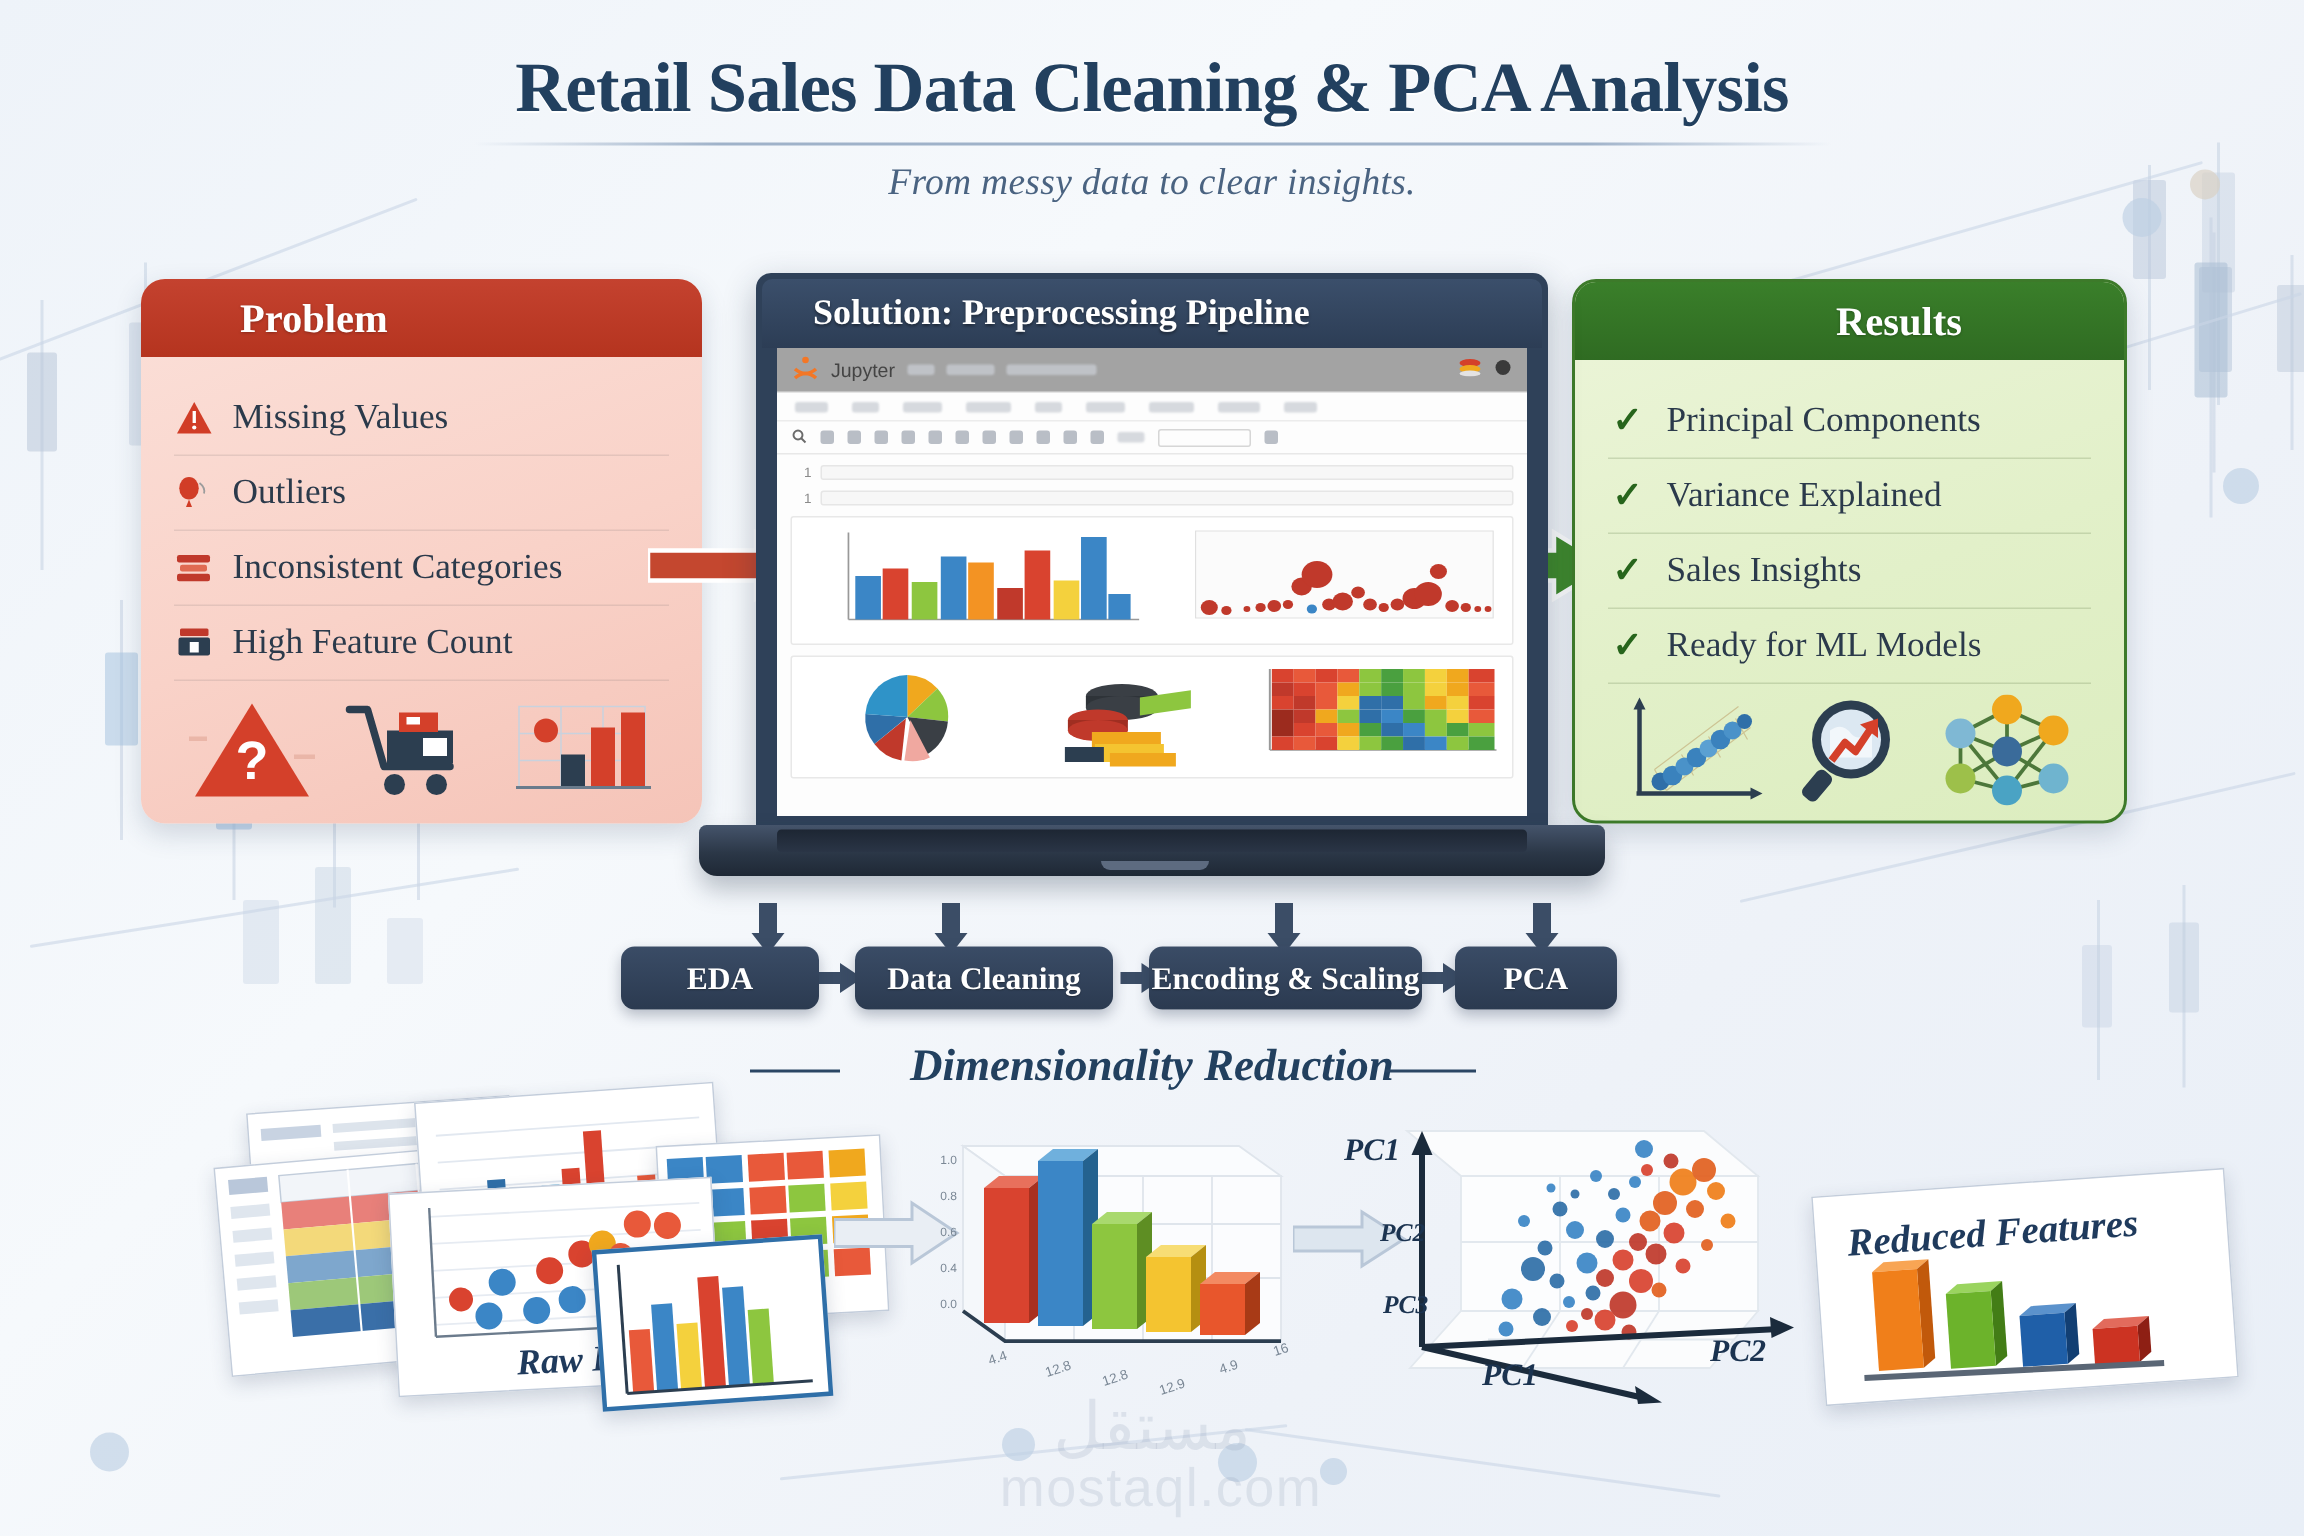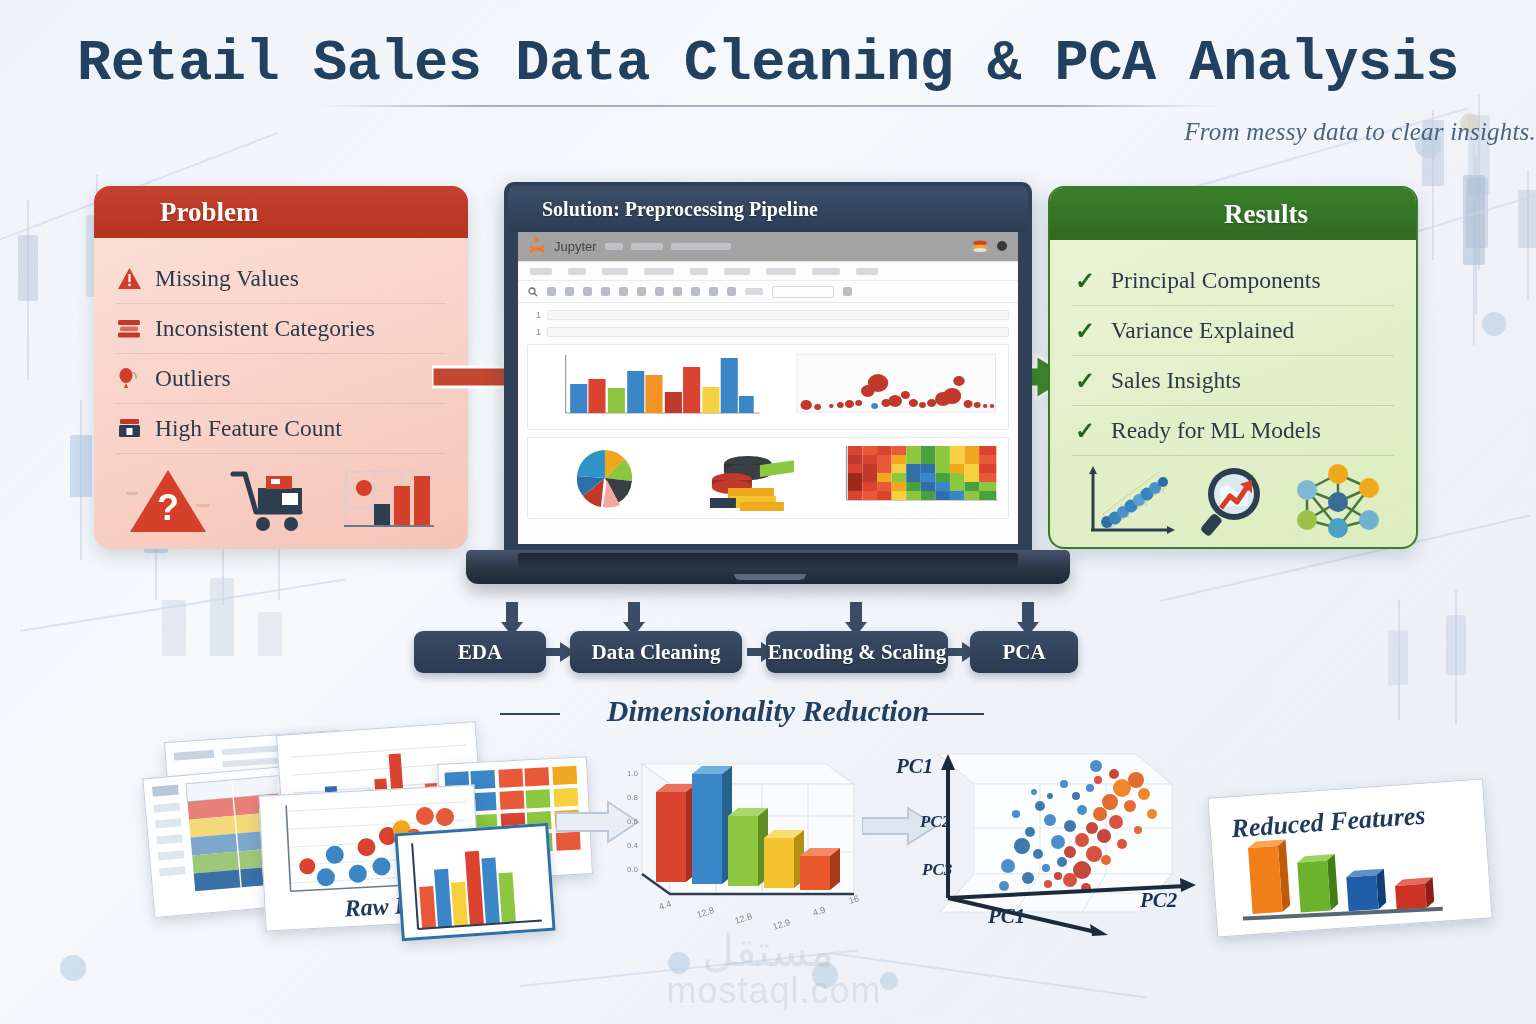--- a/index.html
+++ b/index.html
@@ -14,36 +14,35 @@
   
   .bg-layer { position: absolute; inset: 0; overflow: hidden; pointer-events: none; }
   .candle { position: absolute; border-radius: 2px; }
   .wick { position: absolute; width: 2px; background: #c5d2e2; opacity: .55; }
   .bgline { position: absolute; height: 2px; background: #c9d6e6; opacity: .6; transform-origin: left center; border-radius: 2px; }
   .bgnode { position: absolute; border-radius: 50%; background: #bdcfe3; opacity: .65; }
 
   
   .title-wrap { position: absolute; top: 32px; left: 0; width: 1536px; text-align: center; }
   .title {
-    font-family: Liberation Mono, monospace;
+    font-family: Liberation Serif, serif;
     font-weight: bold;
-    font-size: 57px;
+    font-size: 47px;
     letter-spacing: -0.5px;
     color: #22405f;
     text-shadow: 0 1px 0 #fff;
   }
   .title-rule { width: 905px; height: 2px; margin: 9px auto 0; background: linear-gradient(to right, rgba(150,170,195,0), #9fb2c9 18%, #9fb2c9 82%, rgba(150,170,195,0)); }
   .subtitle {
     margin-top: 11px;
     font-family: "Liberation Serif", serif;
     font-style: italic;
     font-size: 25px;
     color: #4b6party; color: #4a6versionc; color: #4a6381;
     letter-spacing: .2px;
-    text-align: right;
   }
 
   
   .panel { position: absolute; border-radius: 16px; overflow: hidden;
            box-shadow: 0 7px 18px rgba(40,60,90,.18); }
   .panel-head { height: 52px; display: flex; align-items: center; padding-left: 66px;
                 font-family: "Liberation Serif", serif; font-weight: bold; font-size: 27px; color: #fff;
                 text-shadow: 0 1px 2px rgba(0,0,0,.28); }
   .panel-body { padding: 16px 22px 10px 22px; }
   .prow { display: flex; align-items: center; gap: 13px; height: 50px;
@@ -68,21 +67,21 @@
   
   .fatarrow { position: absolute; }
 
   
   #laptop { position: absolute; left: 466px; top: 182px; width: 604px; height: 420px; }
   .lid { position: absolute; left: 38px; top: 0; width: 528px; height: 372px;
          background: #2f4159; border-radius: 10px 10px 4px 4px;
          box-shadow: 0 8px 22px rgba(30,45,70,.30); padding: 4px; }
   .screen-head { height: 46px; background: linear-gradient(180deg, #3b4f6b 0%, #2c3d55 100%);
                  border-radius: 7px 7px 0 0; display: flex; align-items: center; padding-left: 34px; }
-  .screen-head .t { font-family: "Liberation Serif", serif; font-weight: bold; font-size: 20px; color: #fff;
+  .screen-head .t { font-family: "Liberation Serif", serif; font-weight: bold; font-size: 24px; color: #fff;
                     text-shadow: 0 1px 2px rgba(0,0,0,.4); white-space: nowrap; }
   .screen { position: absolute; left: 14px; top: 50px; width: 500px; height: 312px; background: #fdfdfd;
             overflow: hidden; }
   .jup-bar { height: 30px; display: flex; align-items: center; gap: 8px; padding: 0 10px;
              border-bottom: 1px solid #e4e4e4; background: #a3a3a3; }
   .jup-logo { width: 18px; height: 20px; position: relative; }
   .jup-word { font-size: 13px; color: #444; font-family: "Liberation Sans", sans-serif; }
   .blur-chip { height: 7px; border-radius: 2px; background: #c9cdd4; opacity: .75; filter: blur(.6px); }
   .jup-menu { height: 19px; display: flex; align-items: center; gap: 16px; padding: 0 12px; border-bottom: 1px solid #ececec; }
   .jup-tools { height: 22px; display: flex; align-items: center; gap: 9px; padding: 0 10px; border-bottom: 1px solid #e8e8e8; }
@@ -214,38 +213,38 @@
               <path d="M12.5 1 24 22H1z" fill="#d13d27"></path>
               <rect x="11.4" y="7" width="2.2" height="8" fill="#fff"></rect>
               <circle cx="12.5" cy="18" r="1.4" fill="#fff"></circle>
             </svg>
         </span>
         <span class="txt">Missing Values</span>
       </div>
 
       <div class="prow">
         <span class="p-icon">
+          <svg width="24" height="24" viewBox="0 0 24 24">
+            <ellipse cx="9" cy="8.5" rx="6.5" ry="7.5" fill="#d13d27"></ellipse>
+            <path d="M9 16 l2 5 h-4z" fill="#d13d27"></path>
+            <path d="M16 5 q4 3 3 7" stroke="#9c9c9c" stroke-width="1.2" fill="none"></path>
+          </svg>
+        </span>
+        <span class="txt">Outliers</span>
+      </div>
+
+      <div class="prow">
+        <span class="p-icon">
           <svg width="26" height="22" viewBox="0 0 26 22">
             <rect x="2" y="2" width="22" height="5" rx="1.5" fill="#c0392b"></rect>
             <rect x="4" y="8.5" width="18" height="4.5" rx="1.5" fill="#e06a52"></rect>
             <rect x="2" y="14.5" width="22" height="5" rx="1.5" fill="#c0392b"></rect>
           </svg>
         </span>
         <span class="txt">Inconsistent Categories</span>
-      </div>
-
-      <div class="prow">
-        <span class="p-icon">
-          <svg width="24" height="24" viewBox="0 0 24 24">
-            <ellipse cx="9" cy="8.5" rx="6.5" ry="7.5" fill="#d13d27"></ellipse>
-            <path d="M9 16 l2 5 h-4z" fill="#d13d27"></path>
-            <path d="M16 5 q4 3 3 7" stroke="#9c9c9c" stroke-width="1.2" fill="none"></path>
-          </svg>
-        </span>
-        <span class="txt">Outliers</span>
       </div>
 
       <div class="prow">
         <span class="p-icon">
           <svg width="25" height="23" viewBox="0 0 25 23">
             <rect x="3" y="2" width="19" height="5" rx="1" fill="#c0392b"></rect>
             <rect x="2" y="8" width="21" height="12" rx="1.5" fill="#2c3e50"></rect>
             <rect x="9.5" y="11" width="6" height="7" fill="#fff"></rect>
           </svg>
         </span>

